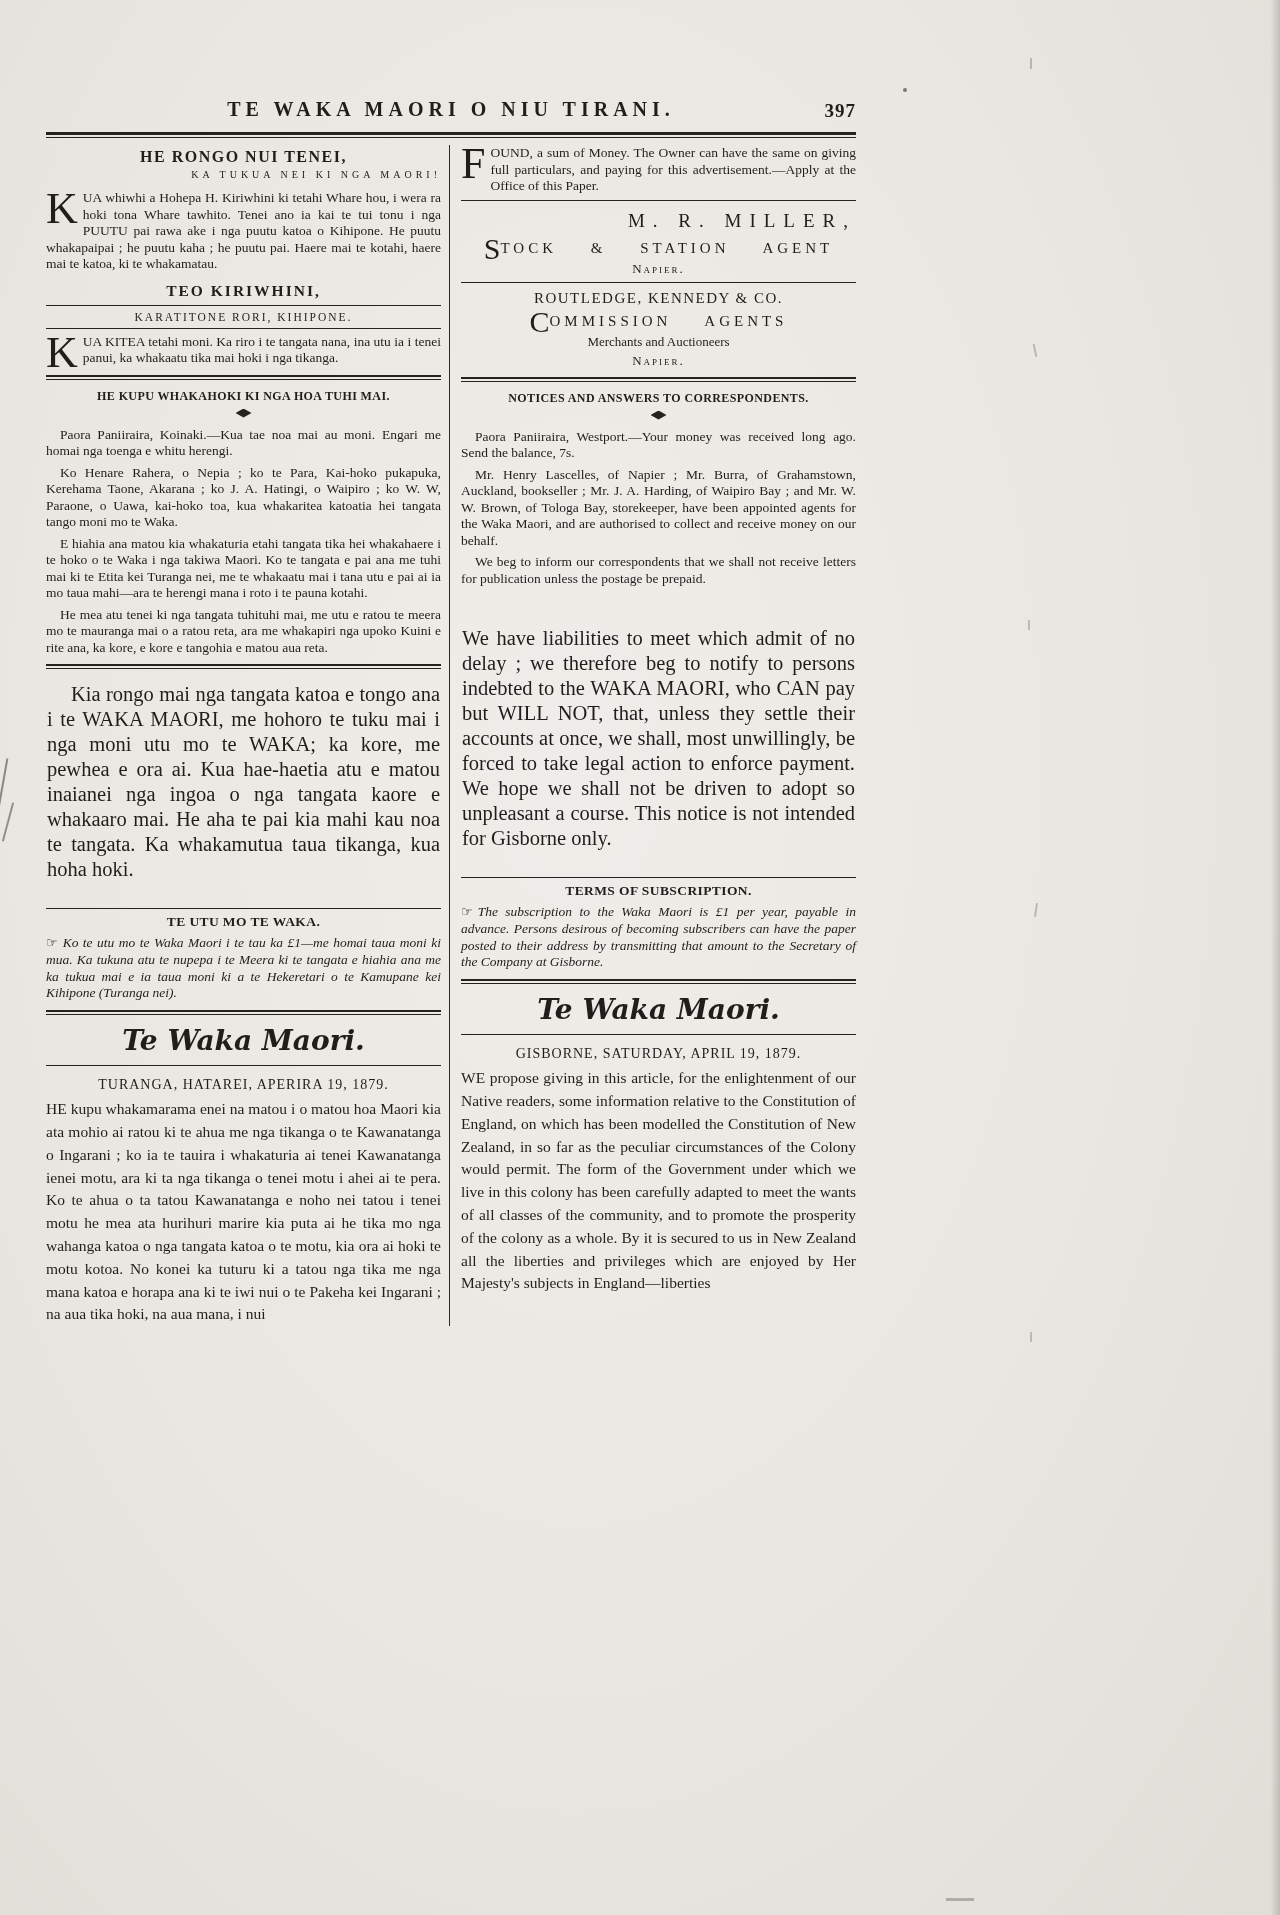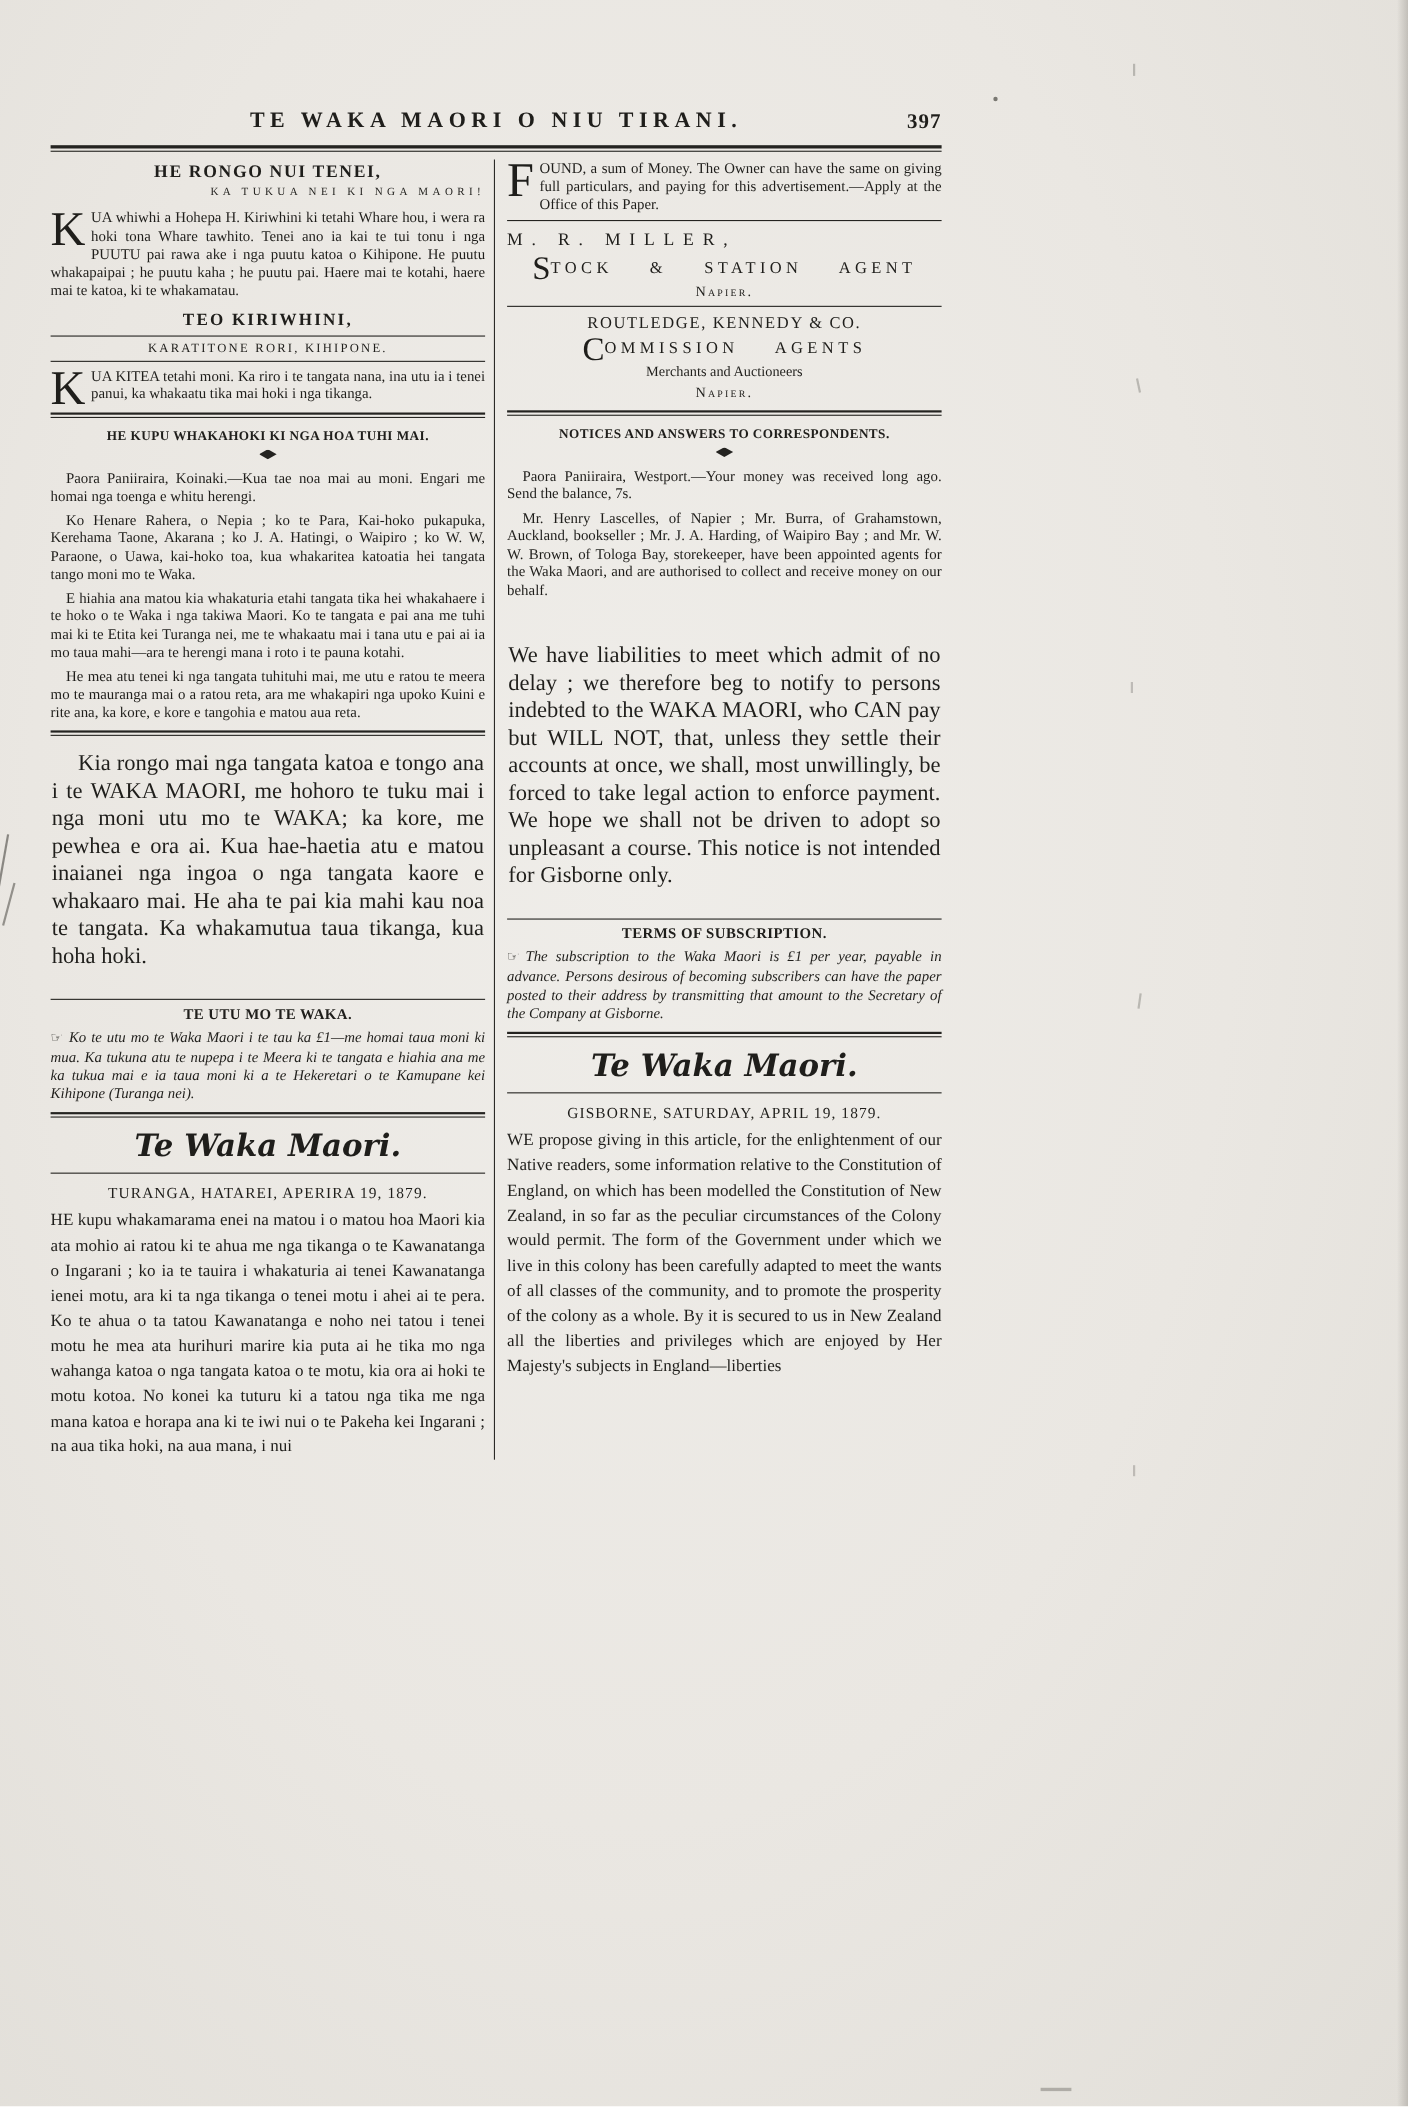--- a/index.html
+++ b/index.html
@@ -107,21 +107,21 @@
     font-size: 28px; margin: 9px 0 8px;
   }
   .dateline {
     text-align: center; font-size: 14px; letter-spacing: 1px;
     margin: 11px 0 5px;
   }
   .article { font-size: 15.5px; line-height: 22.8px; text-align: justify; }
 
   .ad { text-align: center; }
   .ad-name {
-    text-align: left; font-size: 16px; letter-spacing: 8px;
+    text-align: right; font-size: 19px; letter-spacing: 8px;
     margin: 9px 0 8px; white-space: nowrap;
   }
   .ad-name2 {
     text-align: center; font-size: 15px; letter-spacing: 1.5px;
     margin: 7px 0 6px;
   }
   .ad-line {
     text-align: center; font-size: 15px; letter-spacing: 4px;
     word-spacing: 26px; margin: 3px 0 4px; white-space: nowrap;
   }
@@ -227,20 +227,21 @@
           <p class="ad-place">Napier.</p>
         </div>
 
         <div class="rule-double"></div>
 
         <p class="section-head">NOTICES AND ANSWERS TO CORRESPONDENTS.</p>
         <div class="ornament"></div>
 
         <p class="smalltext indent">Paora Paniiraira, Westport.—Your money was received long ago. Send the balance, 7s.</p>
         <p class="smalltext indent para-gap">Mr. Henry Lascelles, of Napier ; Mr. Burra, of Grahamstown, Auckland, bookseller ; Mr. J. A. Harding, of Waipiro Bay ; and Mr. W. W. Brown, of Tologa Bay, storekeeper, have been appointed agents for the Waka Maori, and are authorised to collect and receive money on our behalf.</p>
+        <p class="smalltext indent para-gap">We beg to inform our correspondents that we shall not receive letters for publication unless the postage be prepaid.</p>
 
         <div class="gap"></div>
 
         <p class="appeal">We have liabilities to meet which admit of no delay ; we therefore beg to notify to persons indebted to the WAKA MAORI, who CAN pay but WILL NOT, that, unless they settle their accounts at once, we shall, most unwillingly, be forced to take legal action to enforce payment. We hope we shall not be driven to adopt so unpleasant a course. This notice is not intended for Gisborne only.</p>
 
         <div class="gap-sm"></div>
         <div class="rule"></div>
         <p class="sub-head">TERMS OF SUBSCRIPTION.</p>
         <p class="sub-body"><span class="pointer">☞</span><span>The subscription to the Waka Maori is £1 per year, payable in advance. Persons desirous of becoming subscribers can have the paper posted to their address by transmitting that amount to the Secretary of the Company at Gisborne.</span></p>
 

